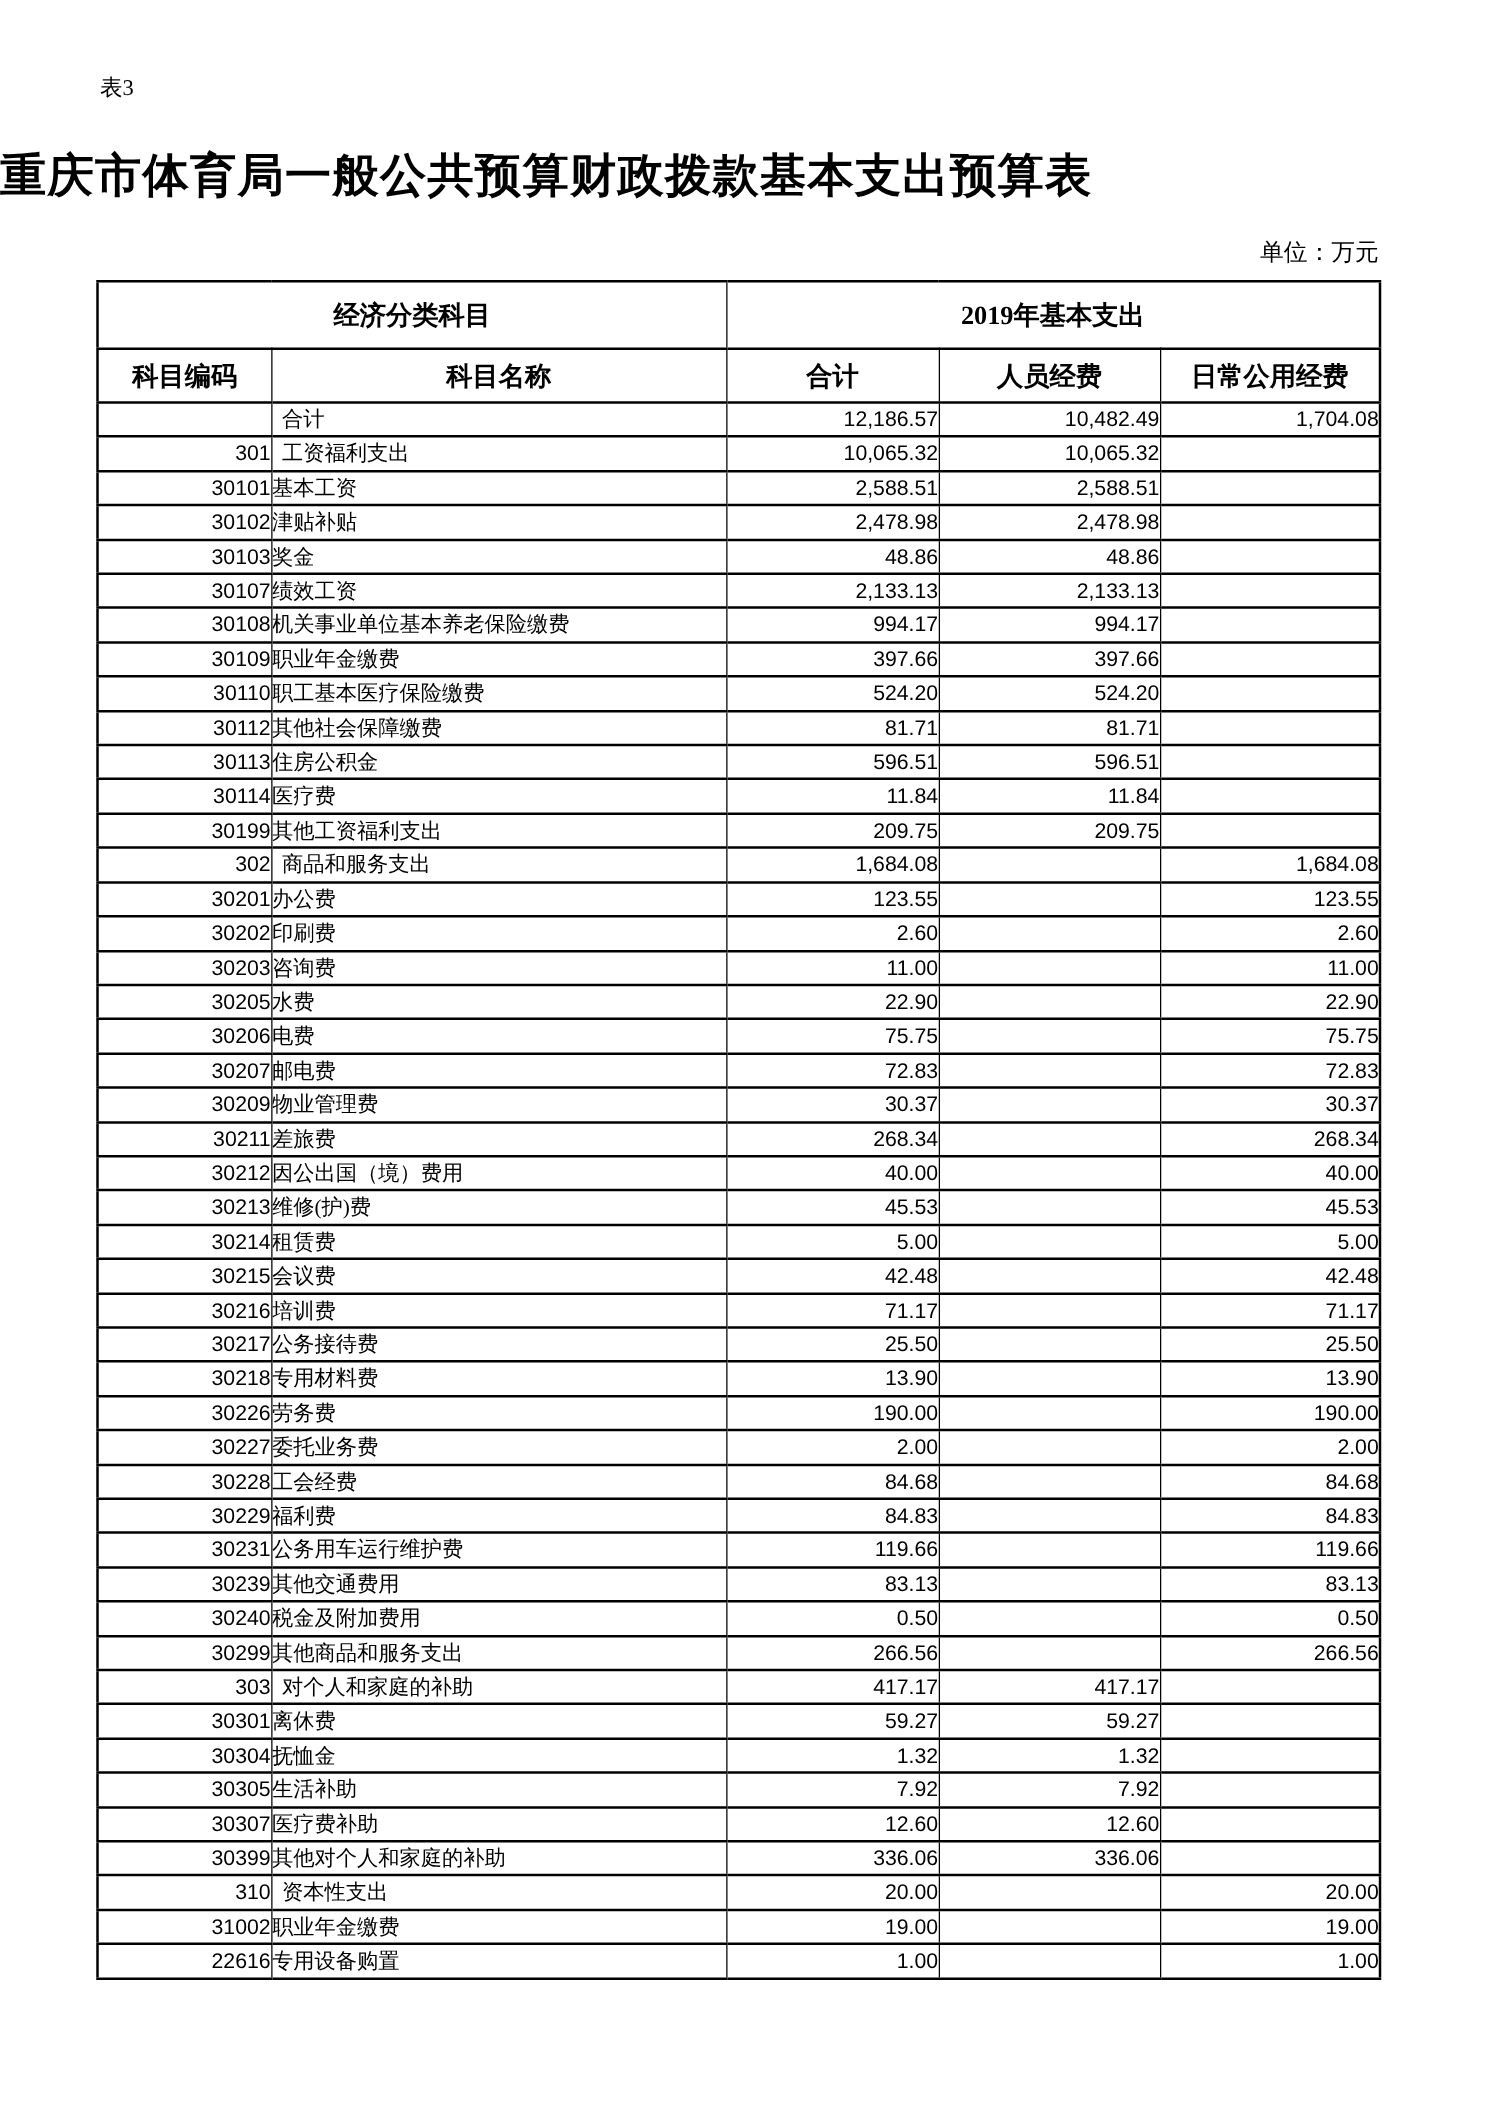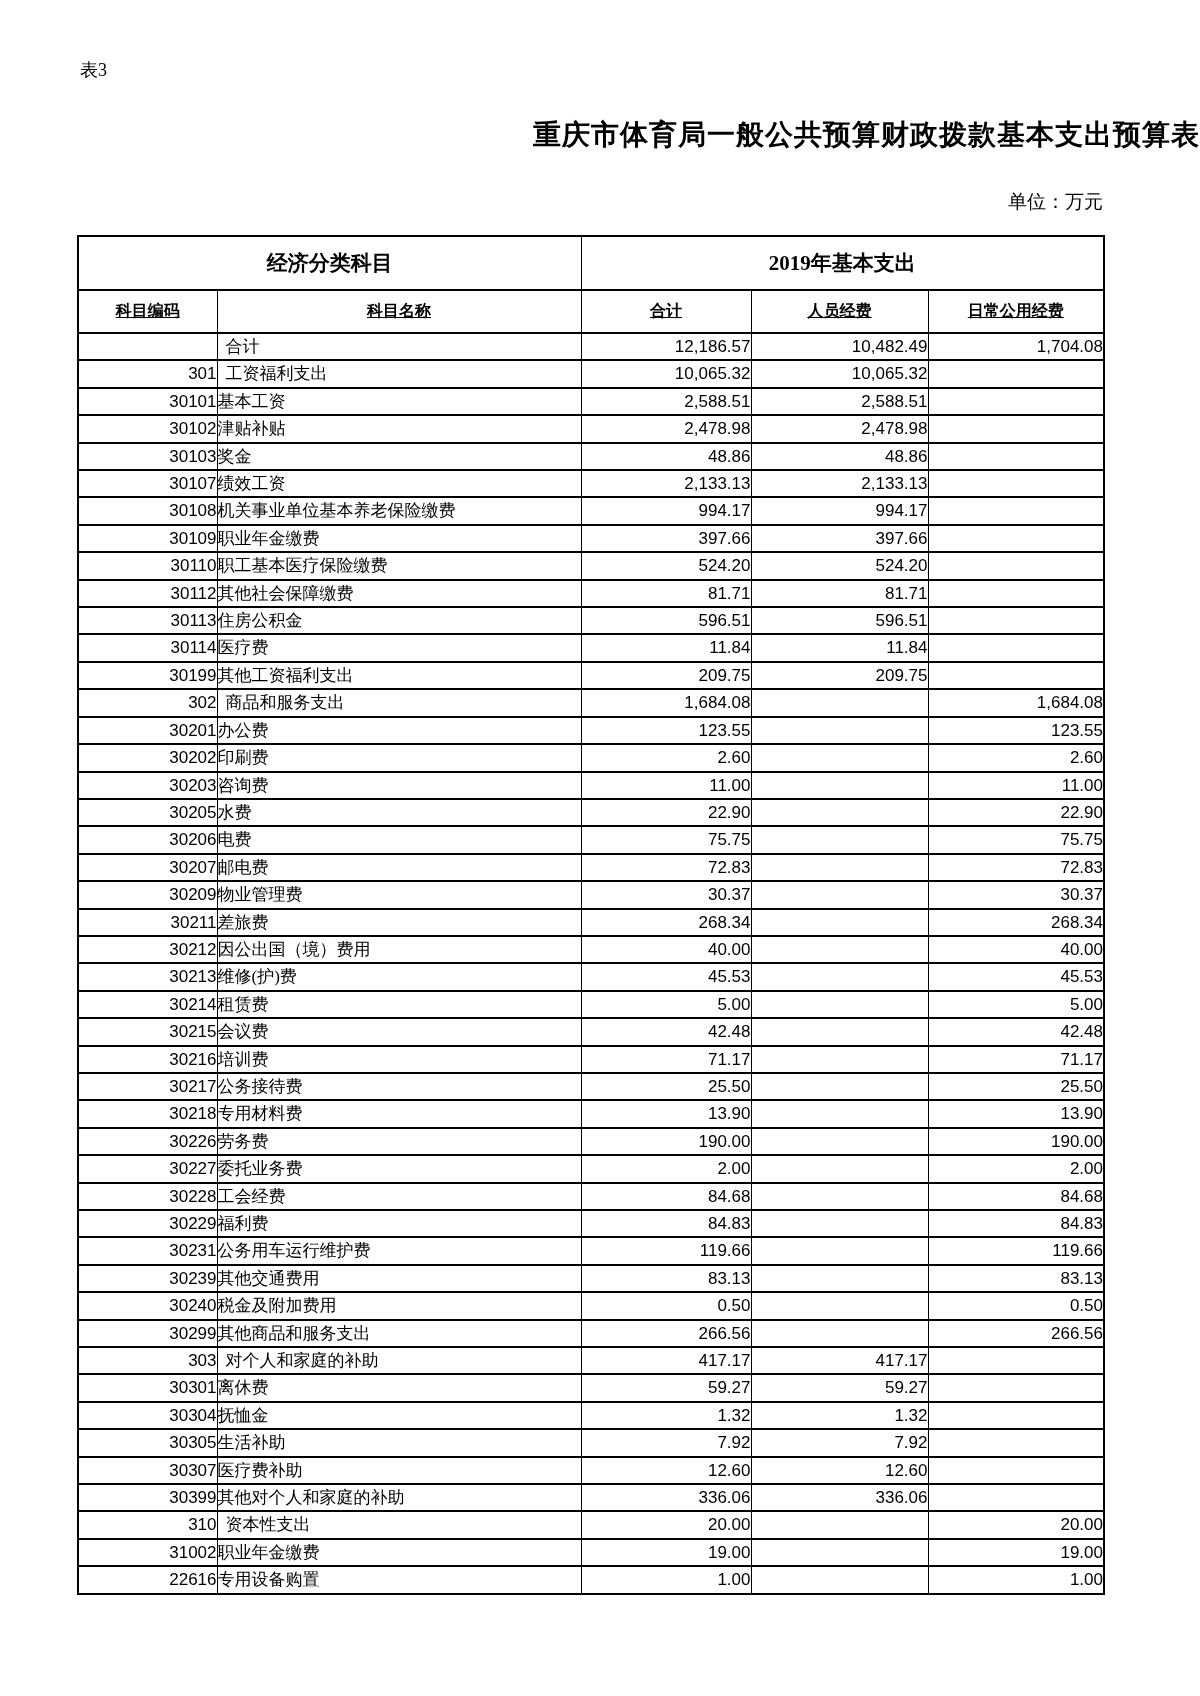--- a/index.html
+++ b/index.html
@@ -7,44 +7,43 @@
     width:1200px;height:1696px;position:relative;
     background:#ffffff;color:#000000;
     font-family:"Liberation Sans",sans-serif;
   }
   .sheet-label{
     position:absolute;left:80px;top:58px;
     font-size:18px;font-family:"Liberation Serif",serif;
   }
   .doc-title{
     position:absolute;left:0;top:116px;width:1200px;
-    text-align:right;font-size:28px;font-weight:bold;
+    text-align:left;font-size:37px;font-weight:bold;
     letter-spacing:1px;font-family:"Liberation Sans",sans-serif;
   }
   .unit-note{
     position:absolute;top:189px;right:97px;
     font-size:19px;font-family:"Liberation Serif",serif;
   }
   table.budget{
     position:absolute;left:77px;top:224px;width:1026px;
     border-collapse:collapse;table-layout:fixed;
     border:2px solid #000;
-    margin-top:11px;
   }
   table.budget th, table.budget td{
     border-left:1px solid #000;border-right:1px solid #000;
     border-top:2px solid #000;border-bottom:2px solid #000;
     padding:0;overflow:hidden;white-space:nowrap;
   }
   thead th{
     font-weight:bold;text-align:center;vertical-align:middle;
     font-family:"Liberation Serif",serif;
   }
   thead tr.group-row th{height:52px;font-size:21px;}
-  thead tr.cols-row th{height:41px;font-size:16px;text-decoration:underline;}
+  thead tr.cols-row th{height:41px;font-size:21px;}
   tbody td{
     height:25.4px;font-size:17px;line-height:25.4px;vertical-align:middle;
   }
   .c-code{text-align:right;padding-left:19px;font-family:"Liberation Sans",sans-serif;}
   .c-name{text-align:left;padding-left:23px;font-family:"Liberation Serif",serif;}
   .c-num{text-align:right;padding-right:6px;font-family:"Liberation Sans",sans-serif;}
   tr.lvl0 .c-code{padding-left:4px;}
   tr.lvl0 .c-name{padding-left:8px;}
 </style>
 </head>

